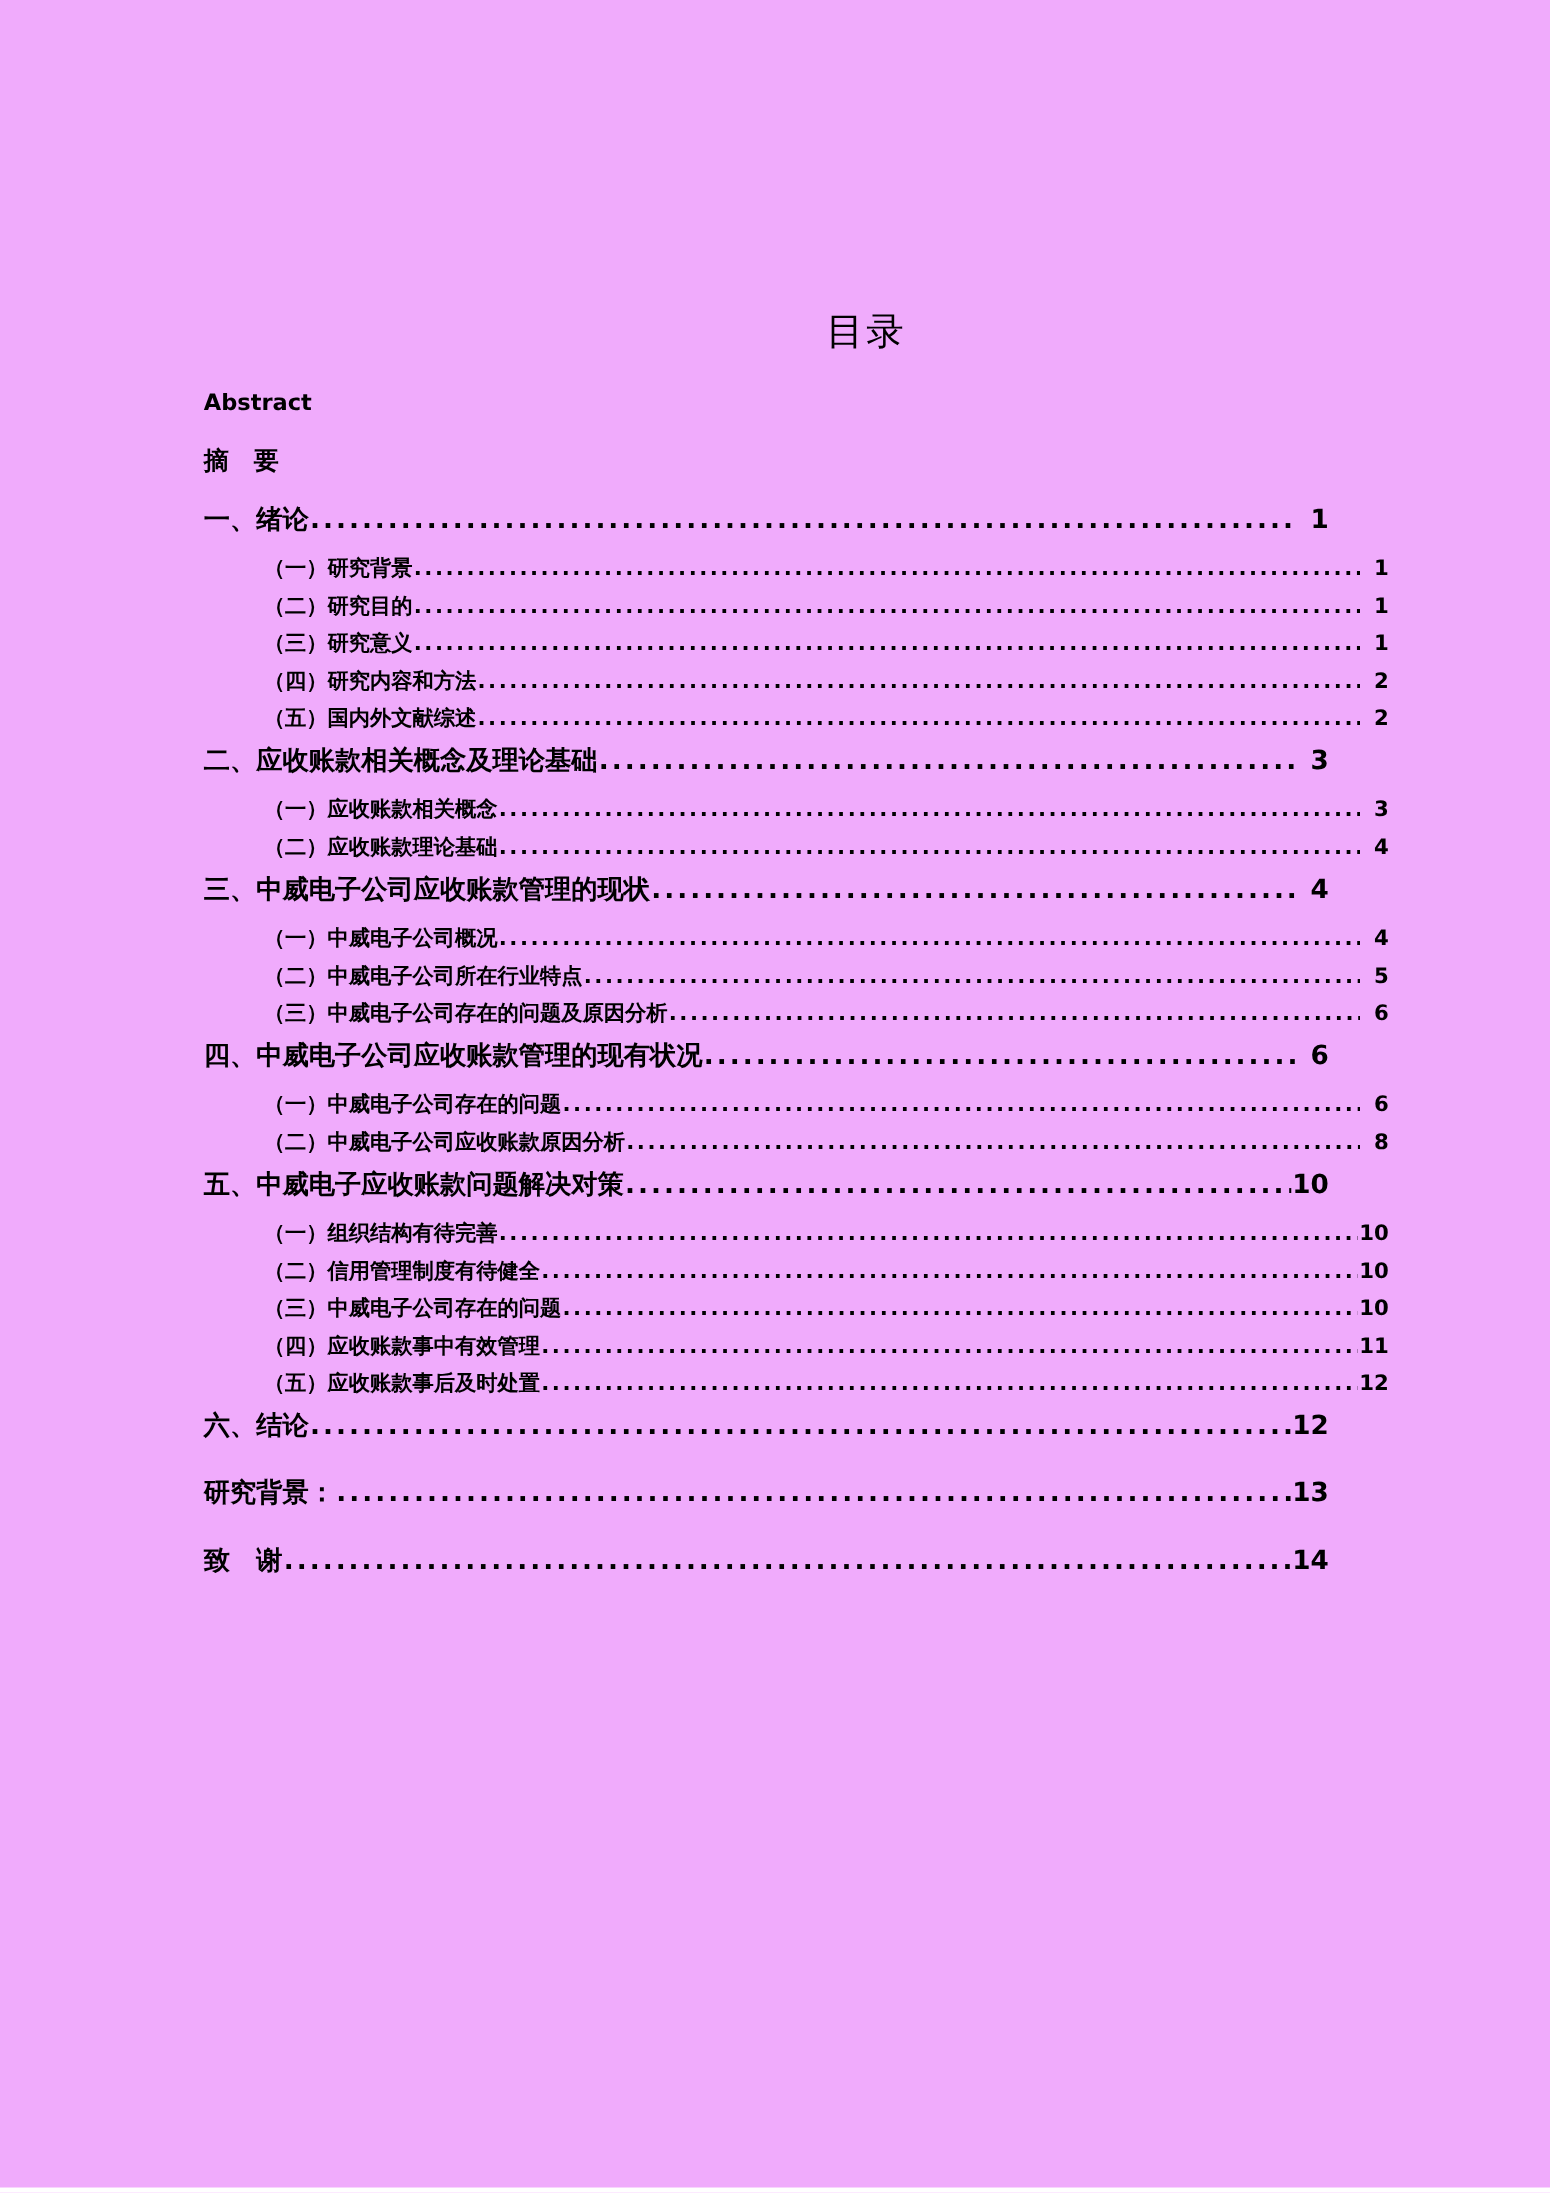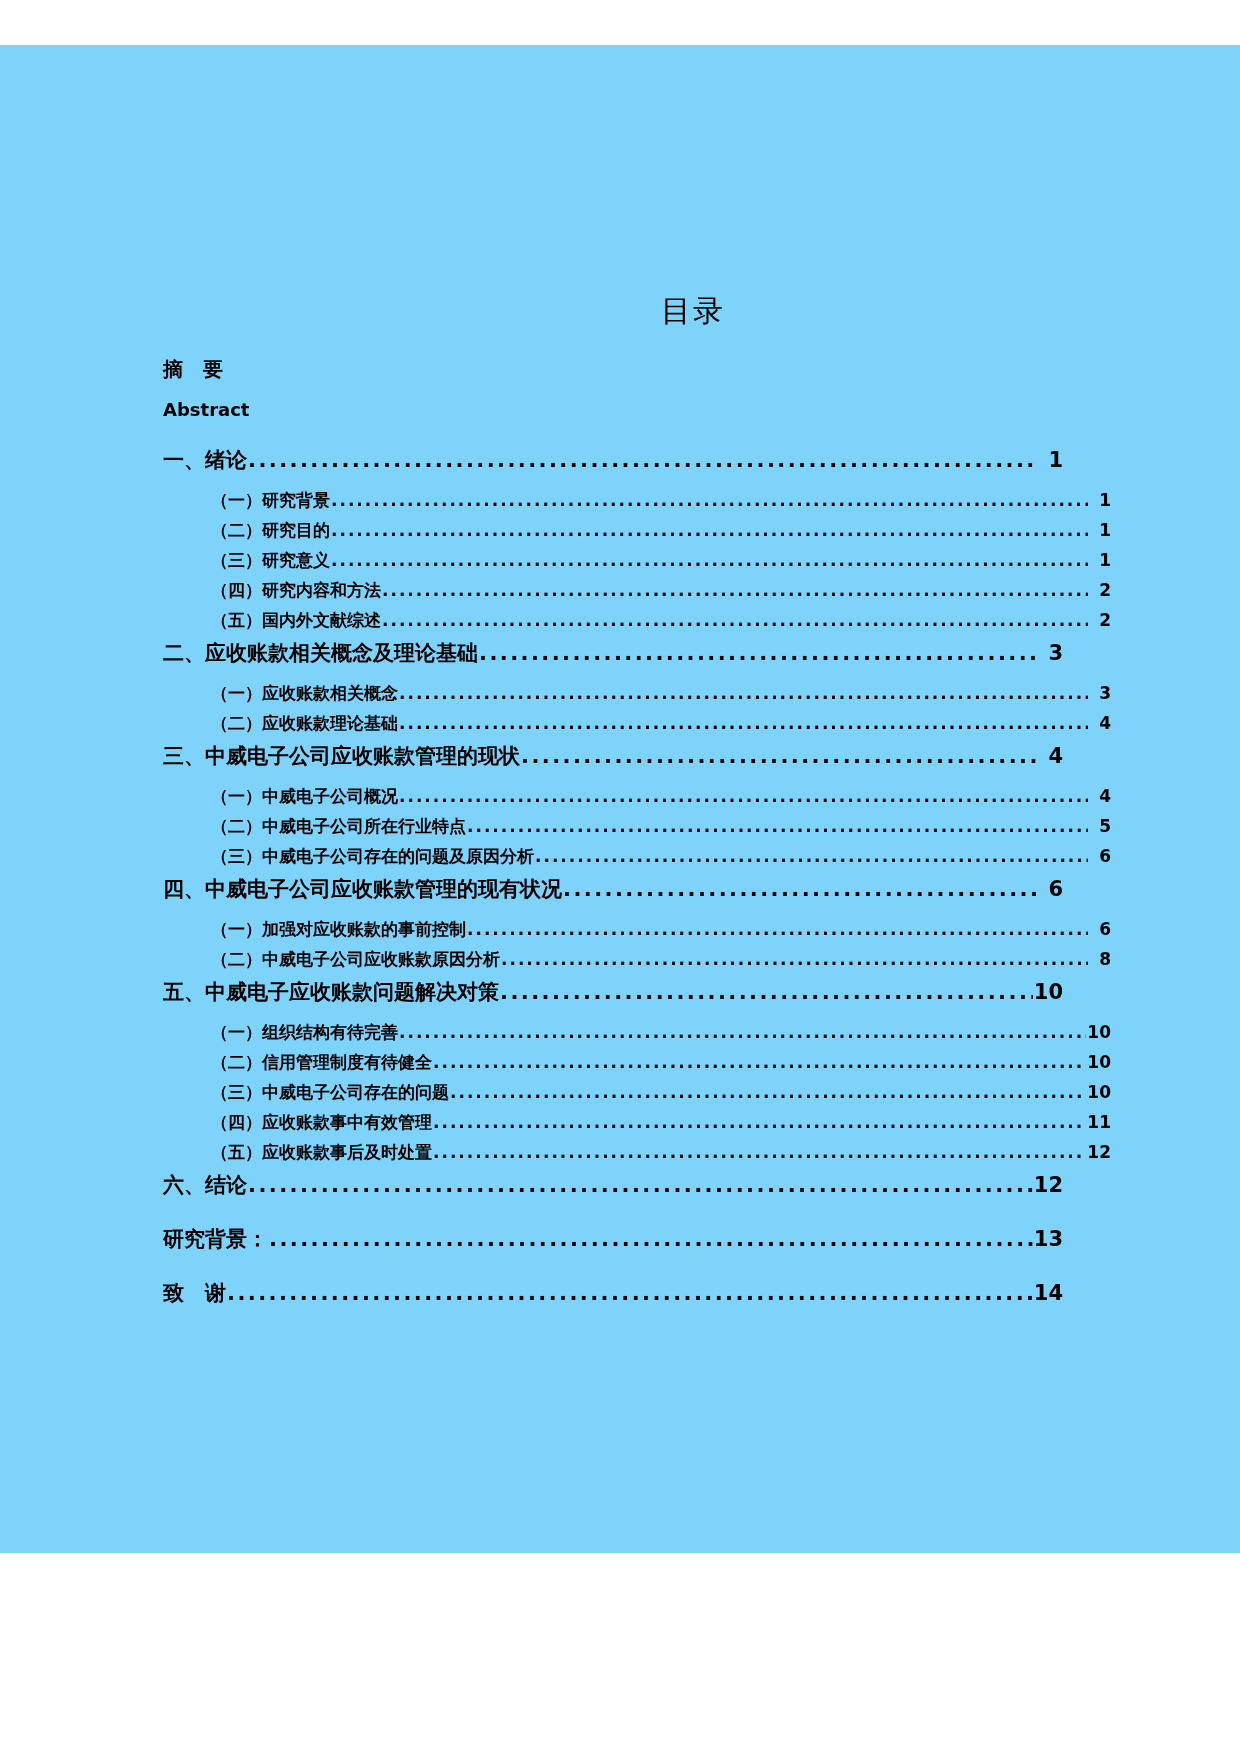--- a/index.html
+++ b/index.html
@@ -13,23 +13,22 @@
     position: relative;
     font-family: "DejaVu Sans", "Liberation Sans", sans-serif;
     color: #000000;
     overflow: hidden;
   }
   .page {
     position: absolute;
     left: 0;
     top: 0;
     width: 1240px;
-    height: 1508px;
-    background: #7dd3fc;
-    margin-top: 45px;
+    height: 1750px;
+    background: #f0abfc;
   }
   .content {
     position: absolute;
     left: 163px;
     top: 248px;
     width: 900px;
   }
 
   
   .doc-title {
@@ -110,22 +109,22 @@
 </style>
 </head>
 <body>
 
 <div class="page">
   <div class="content">
 
     <h1 class="doc-title">目录</h1>
 
     <div>
+        <div class="front-entry abstract-en">Abstract</div>
         <div class="front-entry">摘　要</div>
-        <div class="front-entry abstract-en">Abstract</div>
       </div>
 
     <div>
         <div class="toc-row level1">
           <span class="toc-label">一、绪论</span>
           <span class="toc-leader">...............................................................................................................................................................</span>
           <span class="toc-page">1</span>
         </div>
         <div class="toc-row level2">
           <span class="toc-label">（一）研究背景</span>
@@ -186,21 +185,21 @@
           <span class="toc-label">（三）中威电子公司存在的问题及原因分析</span>
           <span class="toc-leader">...............................................................................................................................................................</span>
           <span class="toc-page">6</span>
         </div>
         <div class="toc-row level1">
           <span class="toc-label">四、中威电子公司应收账款管理的现有状况</span>
           <span class="toc-leader">...............................................................................................................................................................</span>
           <span class="toc-page">6</span>
         </div>
         <div class="toc-row level2">
-          <span class="toc-label">（一）加强对应收账款的事前控制</span>
+          <span class="toc-label">（一）中威电子公司存在的问题</span>
           <span class="toc-leader">...............................................................................................................................................................</span>
           <span class="toc-page">6</span>
         </div>
         <div class="toc-row level2">
           <span class="toc-label">（二）中威电子公司应收账款原因分析</span>
           <span class="toc-leader">...............................................................................................................................................................</span>
           <span class="toc-page">8</span>
         </div>
         <div class="toc-row level1">
           <span class="toc-label">五、中威电子应收账款问题解决对策</span>

